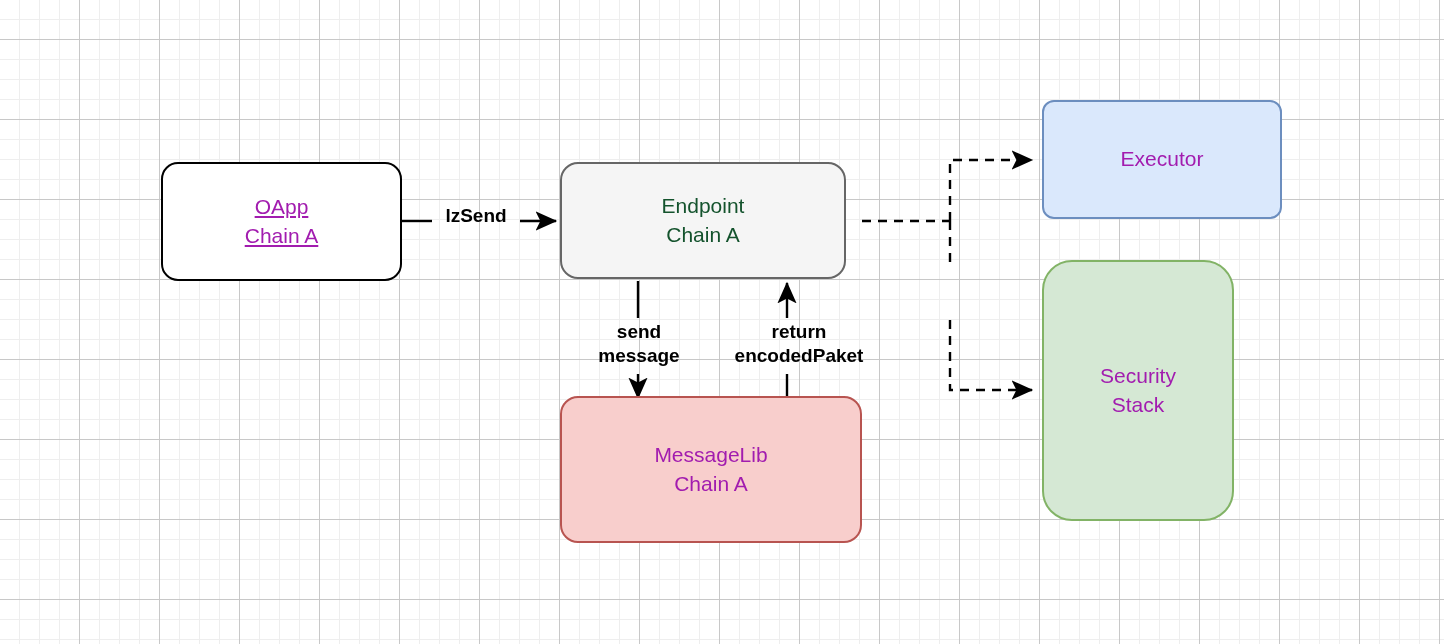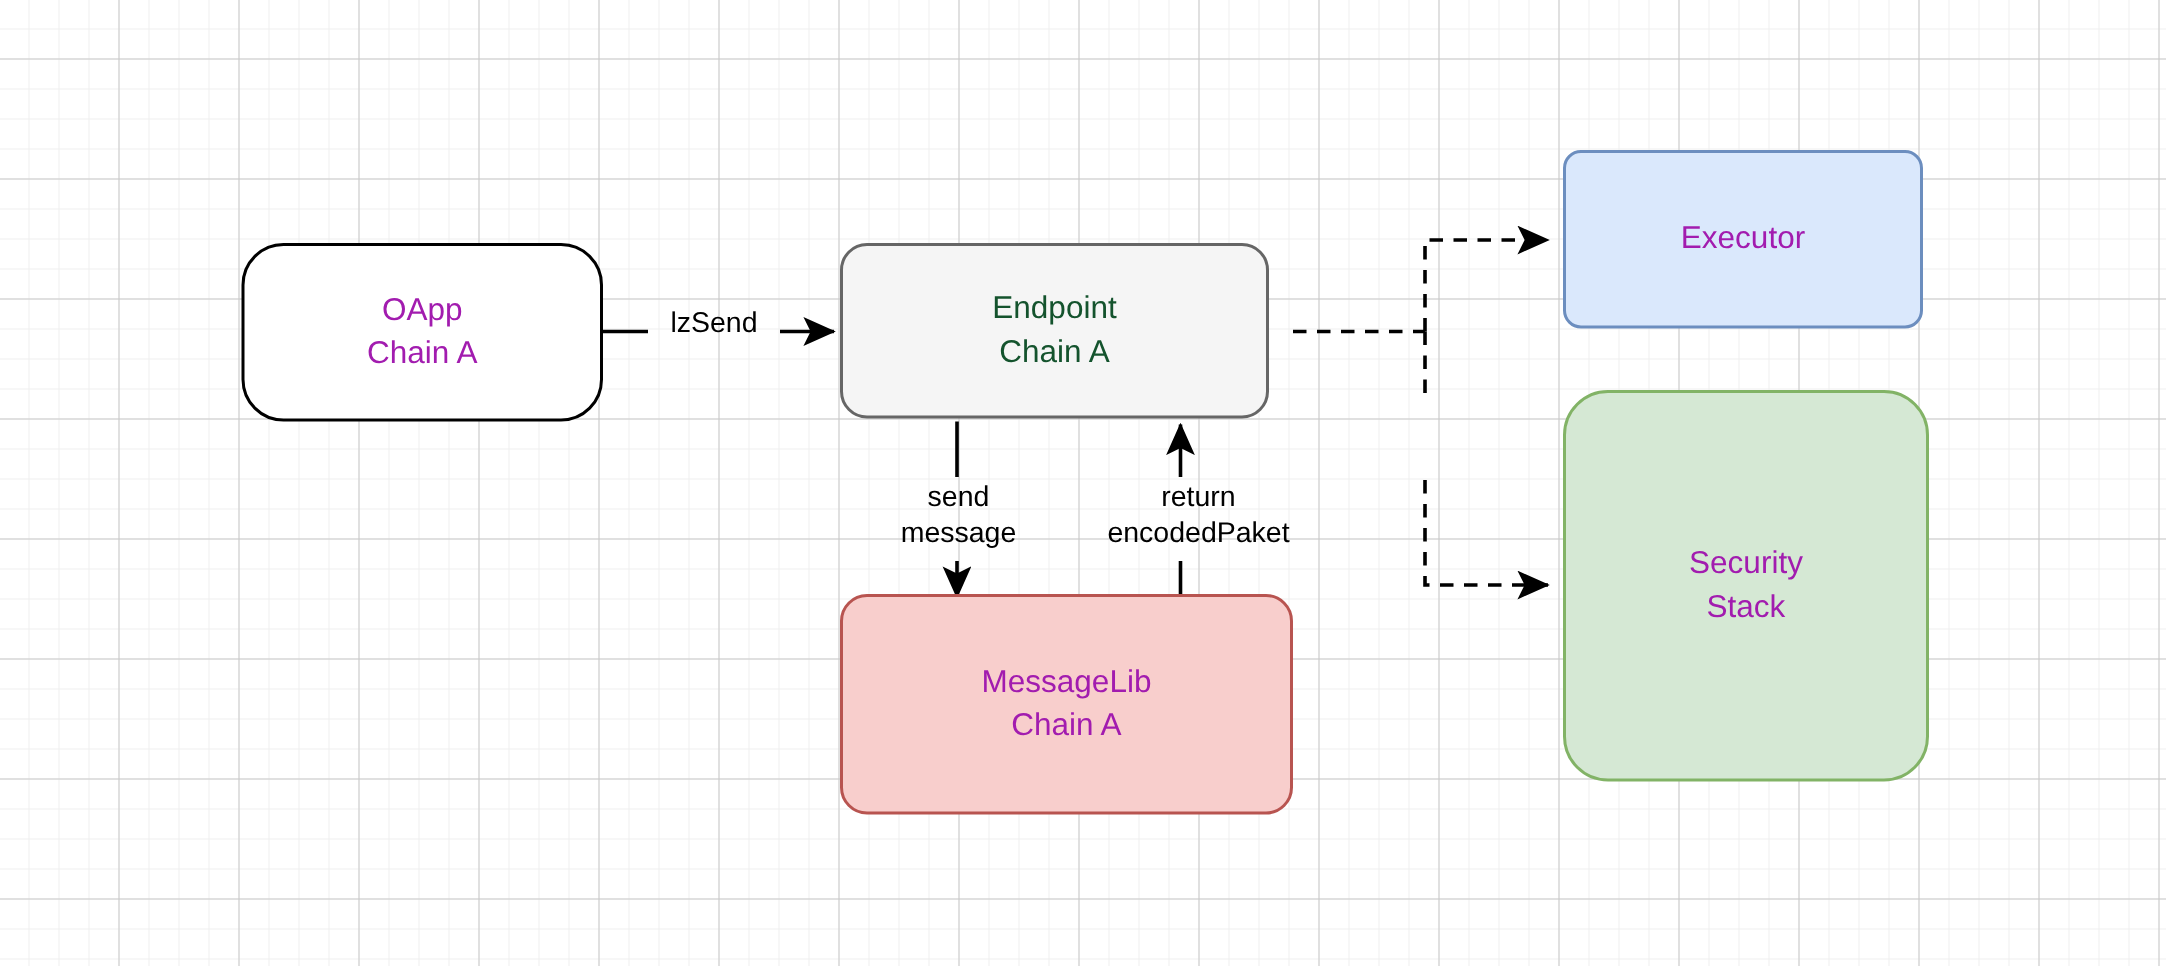--- a/index.html
+++ b/index.html
@@ -31,21 +31,22 @@
     text-align: center;
     color: #a21caf;
     font-size: 21px;
     line-height: 1.38;
     white-space: pre-line;
   }
   #node-oapp {
     left: 161px; top: 162px; width: 241px; height: 119px;
     background: #ffffff;
     border: 2px solid #000000;
-    border-radius: 28px;
+    border-radius: 17px;
+    text-decoration: underline;
   }
   #node-endpoint {
     left: 560px; top: 162px; width: 286px; height: 117px;
     background: #f5f5f5;
     border: 2px solid #666666;
     border-radius: 18px;
     color: #14532d;
   }
   #node-messagelib {
     left: 560px; top: 396px; width: 302px; height: 147px;
@@ -54,40 +55,41 @@
     border-radius: 18px;
     justify-content: center;
   }
   #node-executor {
     left: 1042px; top: 100px; width: 240px; height: 119px;
     background: #dae8fc;
     border: 2px solid #6c8ebf;
     border-radius: 12px;
   }
   #node-security-stack {
-    left: 1042px; top: 260px; width: 244px; height: 261px;
+    left: 1042px; top: 260px; width: 192px; height: 261px;
     background: #d5e8d4;
     border: 2px solid #82b366;
     border-radius: 30px;
   }
   .edge-layer {
     position: absolute;
     left: 0; top: 0;
     width: 1444px;
     height: 644px;
     pointer-events: none;
   }
   .edge-label {
     position: absolute;
     color: #000000;
     font-size: 19px;
     line-height: 1.25;
     text-align: center;
     white-space: pre-line;
     background: transparent;
+    font-weight: bold;
   }
   #label-lzsend { left: 424px; top: 204px; width: 104px; }
   #label-send-message { left: 568px; top: 320px; width: 142px; }
   #label-return-packet { left: 704px; top: 320px; width: 190px; text-align: center; }
   #label-emit-event { left: 864px; top: 266px; width: 182px; }
 </style>
 </head>
 <body>
 
 <div id="canvas">

